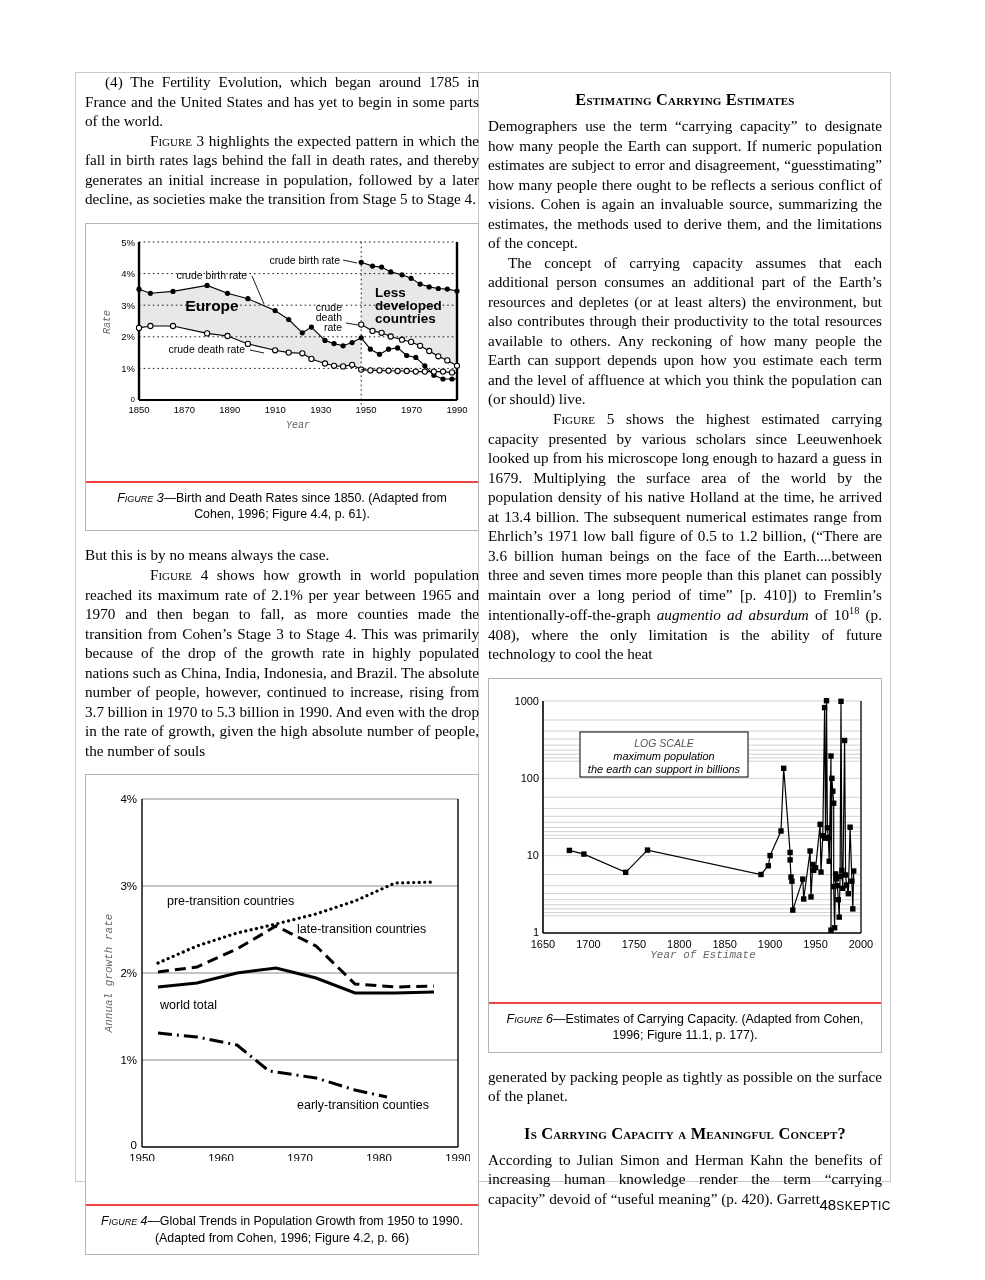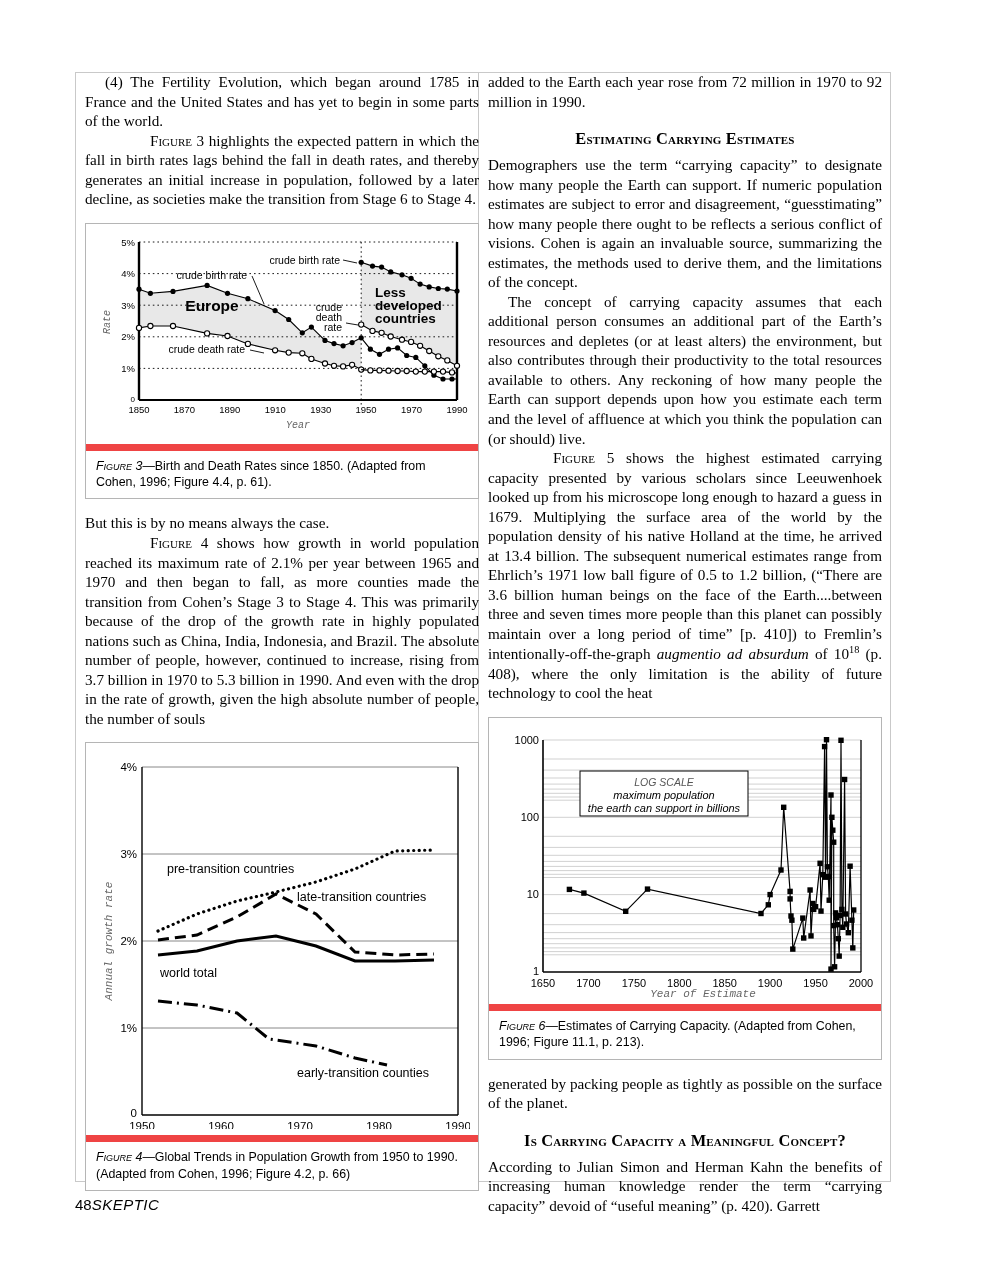--- a/index.html
+++ b/index.html
@@ -70,61 +70,62 @@
     background: #fff;
     margin: 14px 0 14px 0;
     padding: 0;
     position: relative;
   }
   .figcaption {
     font-family: "Liberation Sans", sans-serif;
     font-size: 12.4px;
     line-height: 1.32;
     padding: 7px 10px 8px 10px;
-    border-top: 7px solid #ef4444;
-    text-align: left;
+    border-top: 2px solid #ef4444;
+    text-align: center;
+    margin-top: 37px;
   }
   .figcaption .figlabel {
     font-style: italic;
     font-variant: small-caps;
   }
   .plotwrap { padding: 8px 6px 2px 6px; }
 
   svg text { font-family: "Liberation Sans", sans-serif; }
   .axlbl { font-family: "Liberation Mono", monospace; font-style: italic; fill:#666; }
   .tick { font-family: "Liberation Sans", sans-serif; fill:#000; }
 
   
   .footer {
     position: absolute;
     left: 75px; top: 1196px;
     width: 816px;
     display: flex;
-    justify-content: flex-start;
+    justify-content: flex-end;
     align-items: baseline;
     font-family: "Liberation Sans", sans-serif;
   }
   .pagenum { font-size: 15px; }
-  .journal { font-size: 15px; font-style: italic; letter-spacing: .5px; }
+  .journal { font-size: 12px; letter-spacing: .5px; }
   sup { font-size: .68em; vertical-align: super; }
 </style>
 </head>
 <body>
 
 <div class="page">
 
   <div class="content-frame"></div>
   <div class="col-divider"></div>
 
   <div class="col col-left">
 
     <p class="indent">(4) The Fertility Evolution, which began around 1785 in France and the United States and has yet to begin in some parts of the world.</p>
 
     <p class="indent">
-      <span class="sc">Figure</span><span> 3 highlights the expected pattern in which the fall in birth rates lags behind the fall in death rates, and thereby generates an initial increase in population, followed by a later decline, as societies make the transition from Stage 6 to Stage 4.</span>
+      <span class="sc">Figure</span><span> 3 highlights the expected pattern in which the fall in birth rates lags behind the fall in death rates, and thereby generates an initial increase in population, followed by a later decline, as societies make the transition from Stage 5 to Stage 4.</span>
     </p>
 
     <div class="figbox">
       <div class="plotwrap">
         <svg width="378" height="206" viewBox="0 0 378 206">
           <defs>
             <clipPath id="f3clip">
                 <rect x="47" y="10" width="318" height="158"></rect>
               </clipPath>
           </defs>
@@ -350,21 +351,20 @@
       </div>
       <div class="figcaption">
         <span class="figlabel">Figure 4</span><span>—Global Trends in Population Growth from 1950 to 1990. (Adapted from Cohen, 1996; Figure 4.2, p. 66)</span>
       </div>
     </div>
 
   </div>
 
   <div class="col col-right">
 
-    <p>added to the Earth each year rose from 72 million in 1970 to 92 million in 1990.</p>
 
     <h2 class="section-head">Estimating Carrying Estimates</h2>
 
     <p>Demographers use the term “carrying capacity” to designate how many people the Earth can support. If numeric population estimates are subject to error and disagreement, “guesstimating” how many people there ought to be reflects a serious conflict of visions. Cohen is again an invaluable source, summarizing the estimates, the methods used to derive them, and the limitations of the concept.</p>
 
     <p class="indent">The concept of carrying capacity assumes that each additional person consumes an additional part of the Earth’s resources and depletes (or at least alters) the environment, but also contributes through their productivity to the total resources available to others. Any reckoning of how many people the Earth can support depends upon how you estimate each term and the level of affluence at which you think the population can (or should) live.</p>
 
     <p class="indent">
       <span class="sc">Figure</span><span> 5 shows the highest estimated carrying capacity presented by various scholars since Leeuwenhoek looked up from his microscope long enough to hazard a guess in 1679. Multiplying the surface area of the world by the population density of his native Holland at the time, he arrived at 13.4 billion. The subsequent numerical estimates range from Ehrlich’s 1971 low ball figure of 0.5 to 1.2 billion, (“There are 3.6 billion human beings on the face of the Earth....between three and seven times more people than this planet can possibly maintain over a long period of time” [p. 410]) to Fremlin’s intentionally-off-the-graph </span><span class="italic">augmentio ad absurdum</span><span> of 10</span><sup>18</sup><span> (p. 408), where the only limitation is the ability of future technology to cool the heat</span>
     </p>
@@ -491,21 +491,21 @@
             <rect x="85" y="45" width="168" height="45" fill="#ffffff" stroke="#000" stroke-width="1"></rect>
             <text x="169" y="60" font-size="10.5" text-anchor="middle" fill="#555" font-family="Liberation Mono, monospace" font-style="italic">LOG SCALE</text>
             <text x="169" y="73" font-size="11" text-anchor="middle" fill="#000" font-style="italic" font-family="Liberation Sans, sans-serif">maximum population</text>
             <text x="169" y="85.5" font-size="11" text-anchor="middle" fill="#000" font-style="italic" font-family="Liberation Sans, sans-serif">the earth can support in billions</text>
           </g>
 
           <text class="axlbl" x="208" y="271" font-size="11" text-anchor="middle">Year of Estimate</text>
         </svg>
       </div>
       <div class="figcaption">
-        <span class="figlabel">Figure 6</span><span>—Estimates of Carrying Capacity. (Adapted from Cohen, 1996; Figure 11.1, p. 213).</span>
+        <span class="figlabel">Figure 6</span><span>—Estimates of Carrying Capacity. (Adapted from Cohen, 1996; Figure 11.1, p. 177).</span>
       </div>
     </div>
 
     <p>generated by packing people as tightly as possible on the surface of the planet.</p>
 
     <h2 class="section-head">Is Carrying Capacity a Meaningful Concept?</h2>
 
     <p>According to Julian Simon and Herman Kahn the benefits of increasing human knowledge render the term “carrying capacity” devoid of “useful meaning” (p. 420). Garrett</p>
 
   </div>

